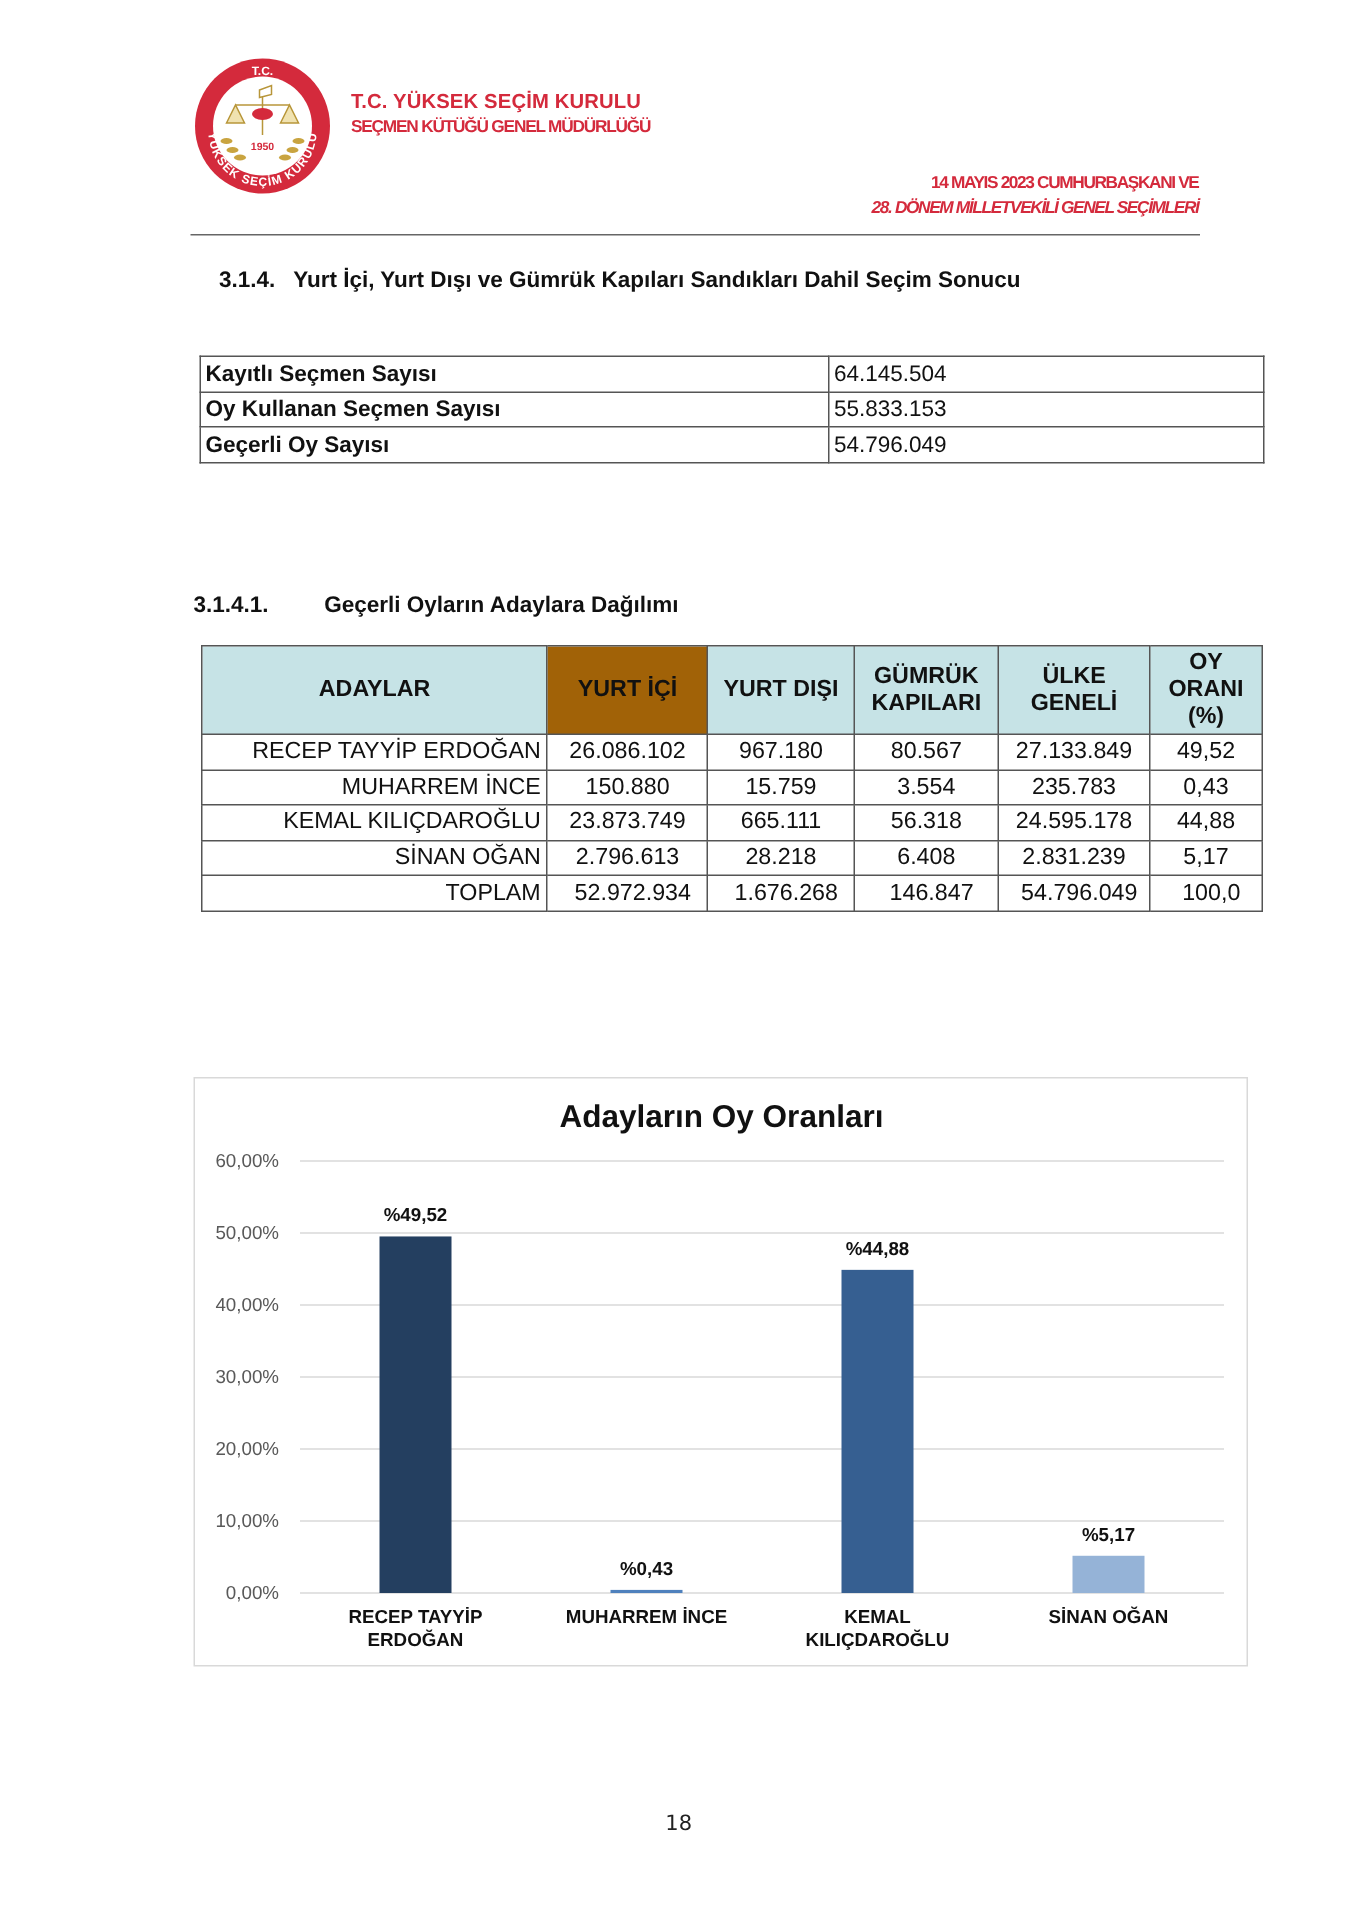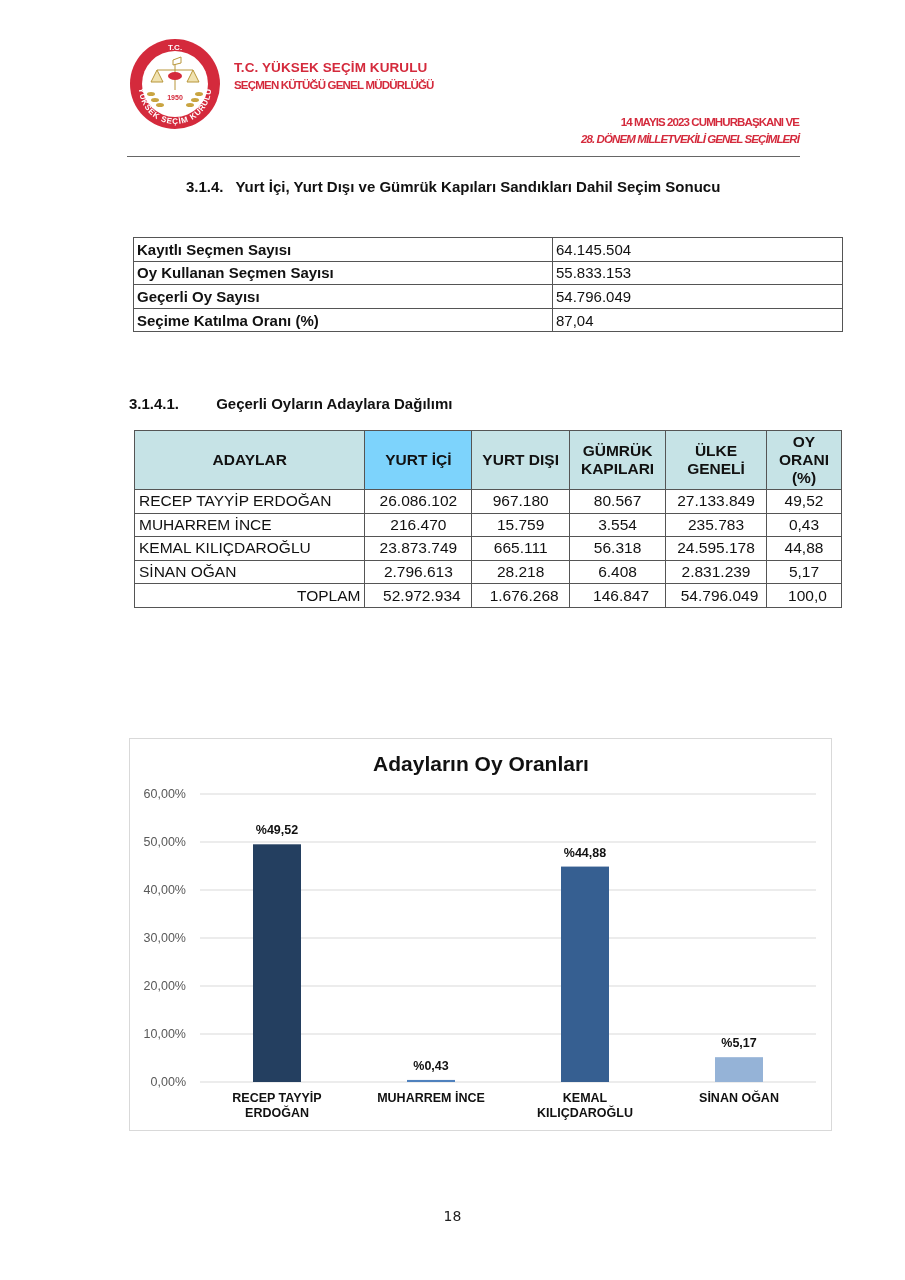--- a/index.html
+++ b/index.html
@@ -8,43 +8,43 @@
 
   
   .logo { position: absolute; left: 129px; top: 38px; width: 92px; height: 92px; }
   .org-title { position: absolute; left: 234px; top: 60px; color: #d42a3c; font-weight: bold; font-size: 13.5px; letter-spacing: 0.1px; }
   .org-sub { position: absolute; left: 234px; top: 79px; color: #d42a3c; font-weight: bold; font-size: 11.5px; letter-spacing: -0.8px; }
   .election-1 { position: absolute; right: 106px; top: 116px; color: #d42a3c; font-weight: bold; font-size: 11.5px; letter-spacing: -0.9px; text-align: right; }
   .election-2 { position: absolute; right: 106px; top: 133px; color: #d42a3c; font-weight: bold; font-size: 11.5px; letter-spacing: -0.9px; text-align: right; font-style: italic; }
   .header-rule { position: absolute; left: 127px; top: 156px; width: 673px; height: 1px; background: #666; }
 
   .section-title { position: absolute; left: 146px; top: 178px; font-size: 15px; font-weight: bold; }
-  .section-title .num { margin-right: 8px; margin-left: 40px; }
+  .section-title .num { margin-right: 8px; }
 
   
   table { border-collapse: collapse; }
   .summary { position: absolute; left: 133px; top: 237px; width: 710px; font-size: 15px; }
   .summary td { border: 1px solid #555; height: 23.6px; padding: 0 3px; }
   .summary td.lbl { font-weight: bold; width: 419px; }
 
   .subsection-title { position: absolute; left: 129px; top: 395px; font-size: 15px; font-weight: bold; }
   .subsection-title .num { display: inline-block; width: 83px; }
 
   
   .cand { position: absolute; left: 134px; top: 430px; width: 708px; font-size: 15.5px; }
   .cand th { background: #c6e3e6; border: 1px solid #555; font-weight: bold; font-size: 15.5px; line-height: 18px; height: 59px; padding: 0 3px; }
   .cand td { border: 1px solid #555; height: 23.6px; padding: 0 4px; text-align: center; }
-  .cand td.name { text-align: left; }
+  .cand td.name { text-align: right; }
   .cand tr.total td { font-weight: normal; padding-left: 11px; }
   .cand tr.total td.name { text-align: right; }
   .cand .c0 { width: 232px; } .cand .c1 { width: 107px; } .cand .c2 { width: 98px; }
   .cand .c3 { width: 96px; margin-top: 36px; } .cand .c4 { width: 101px; } .cand .c5 { width: 74px; }
 
   
-  .chart-box { position: absolute; left: 129px; top: 738px; width: 703px; height: 393px; border: 1px solid #d9d9d9; }
+  .chart-box { position: absolute; left: 129px; top: 718px; width: 703px; height: 393px; border: 1px solid #d9d9d9; }
   .chart-box svg { position: absolute; left: 0; top: 0; }
   .chart-title { font-size: 21px; font-weight: bold; fill: #111; }
   .tick-label { font-size: 12.5px; fill: #595959; }
   .bar-label { font-size: 12.5px; font-weight: bold; fill: #111; }
   .cat-label { font-size: 12.5px; font-weight: bold; fill: #111; }
 
   .page-number { position: absolute; left: 0; width: 905px; top: 1208px; text-align: center; font-family: "DejaVu Sans", sans-serif; font-size: 14px; color: #222; }
 </style>
 </head>
 <body>
@@ -94,55 +94,51 @@
         <td>64.145.504</td>
       </tr>
       <tr>
         <td class="lbl">Oy Kullanan Seçmen Sayısı</td>
         <td>55.833.153</td>
       </tr>
       <tr>
         <td class="lbl">Geçerli Oy Sayısı</td>
         <td>54.796.049</td>
       </tr>
-      <tr>
-        <td class="lbl">Seçime Katılma Oranı (%)</td>
-        <td>87,04</td>
-      </tr>
     </tbody>
 </table>
 
 <div class="subsection-title">
   <span class="num">3.1.4.1.</span>
   <span>Geçerli Oyların Adaylara Dağılımı</span>
 </div>
 
 <table class="cand">
   <thead>
       <tr id="cand-head">
         <th class="c0" style="background: rgb(198, 227, 230); text-align: center;">ADAYLAR</th>
-        <th class="c1" style="background: #7dd3fc;">YURT İÇİ</th>
+        <th class="c1" style="background: #a16207;">YURT İÇİ</th>
         <th class="c2" style="background: rgb(198, 227, 230);">YURT DIŞI</th>
         <th class="c3" style="background: rgb(198, 227, 230); padding: 0px 10px;">GÜMRÜK KAPILARI</th>
         <th class="c4" style="background: rgb(198, 227, 230); padding: 0px 20px;">ÜLKE GENELİ</th>
         <th class="c5" style="background: rgb(198, 227, 230); padding: 0px 12px;">OY ORANI (%)</th>
       </tr>
     </thead>
   <tbody id="cand-body">
       <tr>
         <td class="name">RECEP TAYYİP ERDOĞAN</td>
         <td>26.086.102</td>
         <td>967.180</td>
         <td>80.567</td>
         <td>27.133.849</td>
         <td>49,52</td>
       </tr>
       <tr>
         <td class="name">MUHARREM İNCE</td>
-        <td>216.470</td>
+        <td>150.880</td>
         <td>15.759</td>
         <td>3.554</td>
         <td>235.783</td>
         <td>0,43</td>
       </tr>
       <tr>
         <td class="name">KEMAL KILIÇDAROĞLU</td>
         <td>23.873.749</td>
         <td>665.111</td>
         <td>56.318</td>

